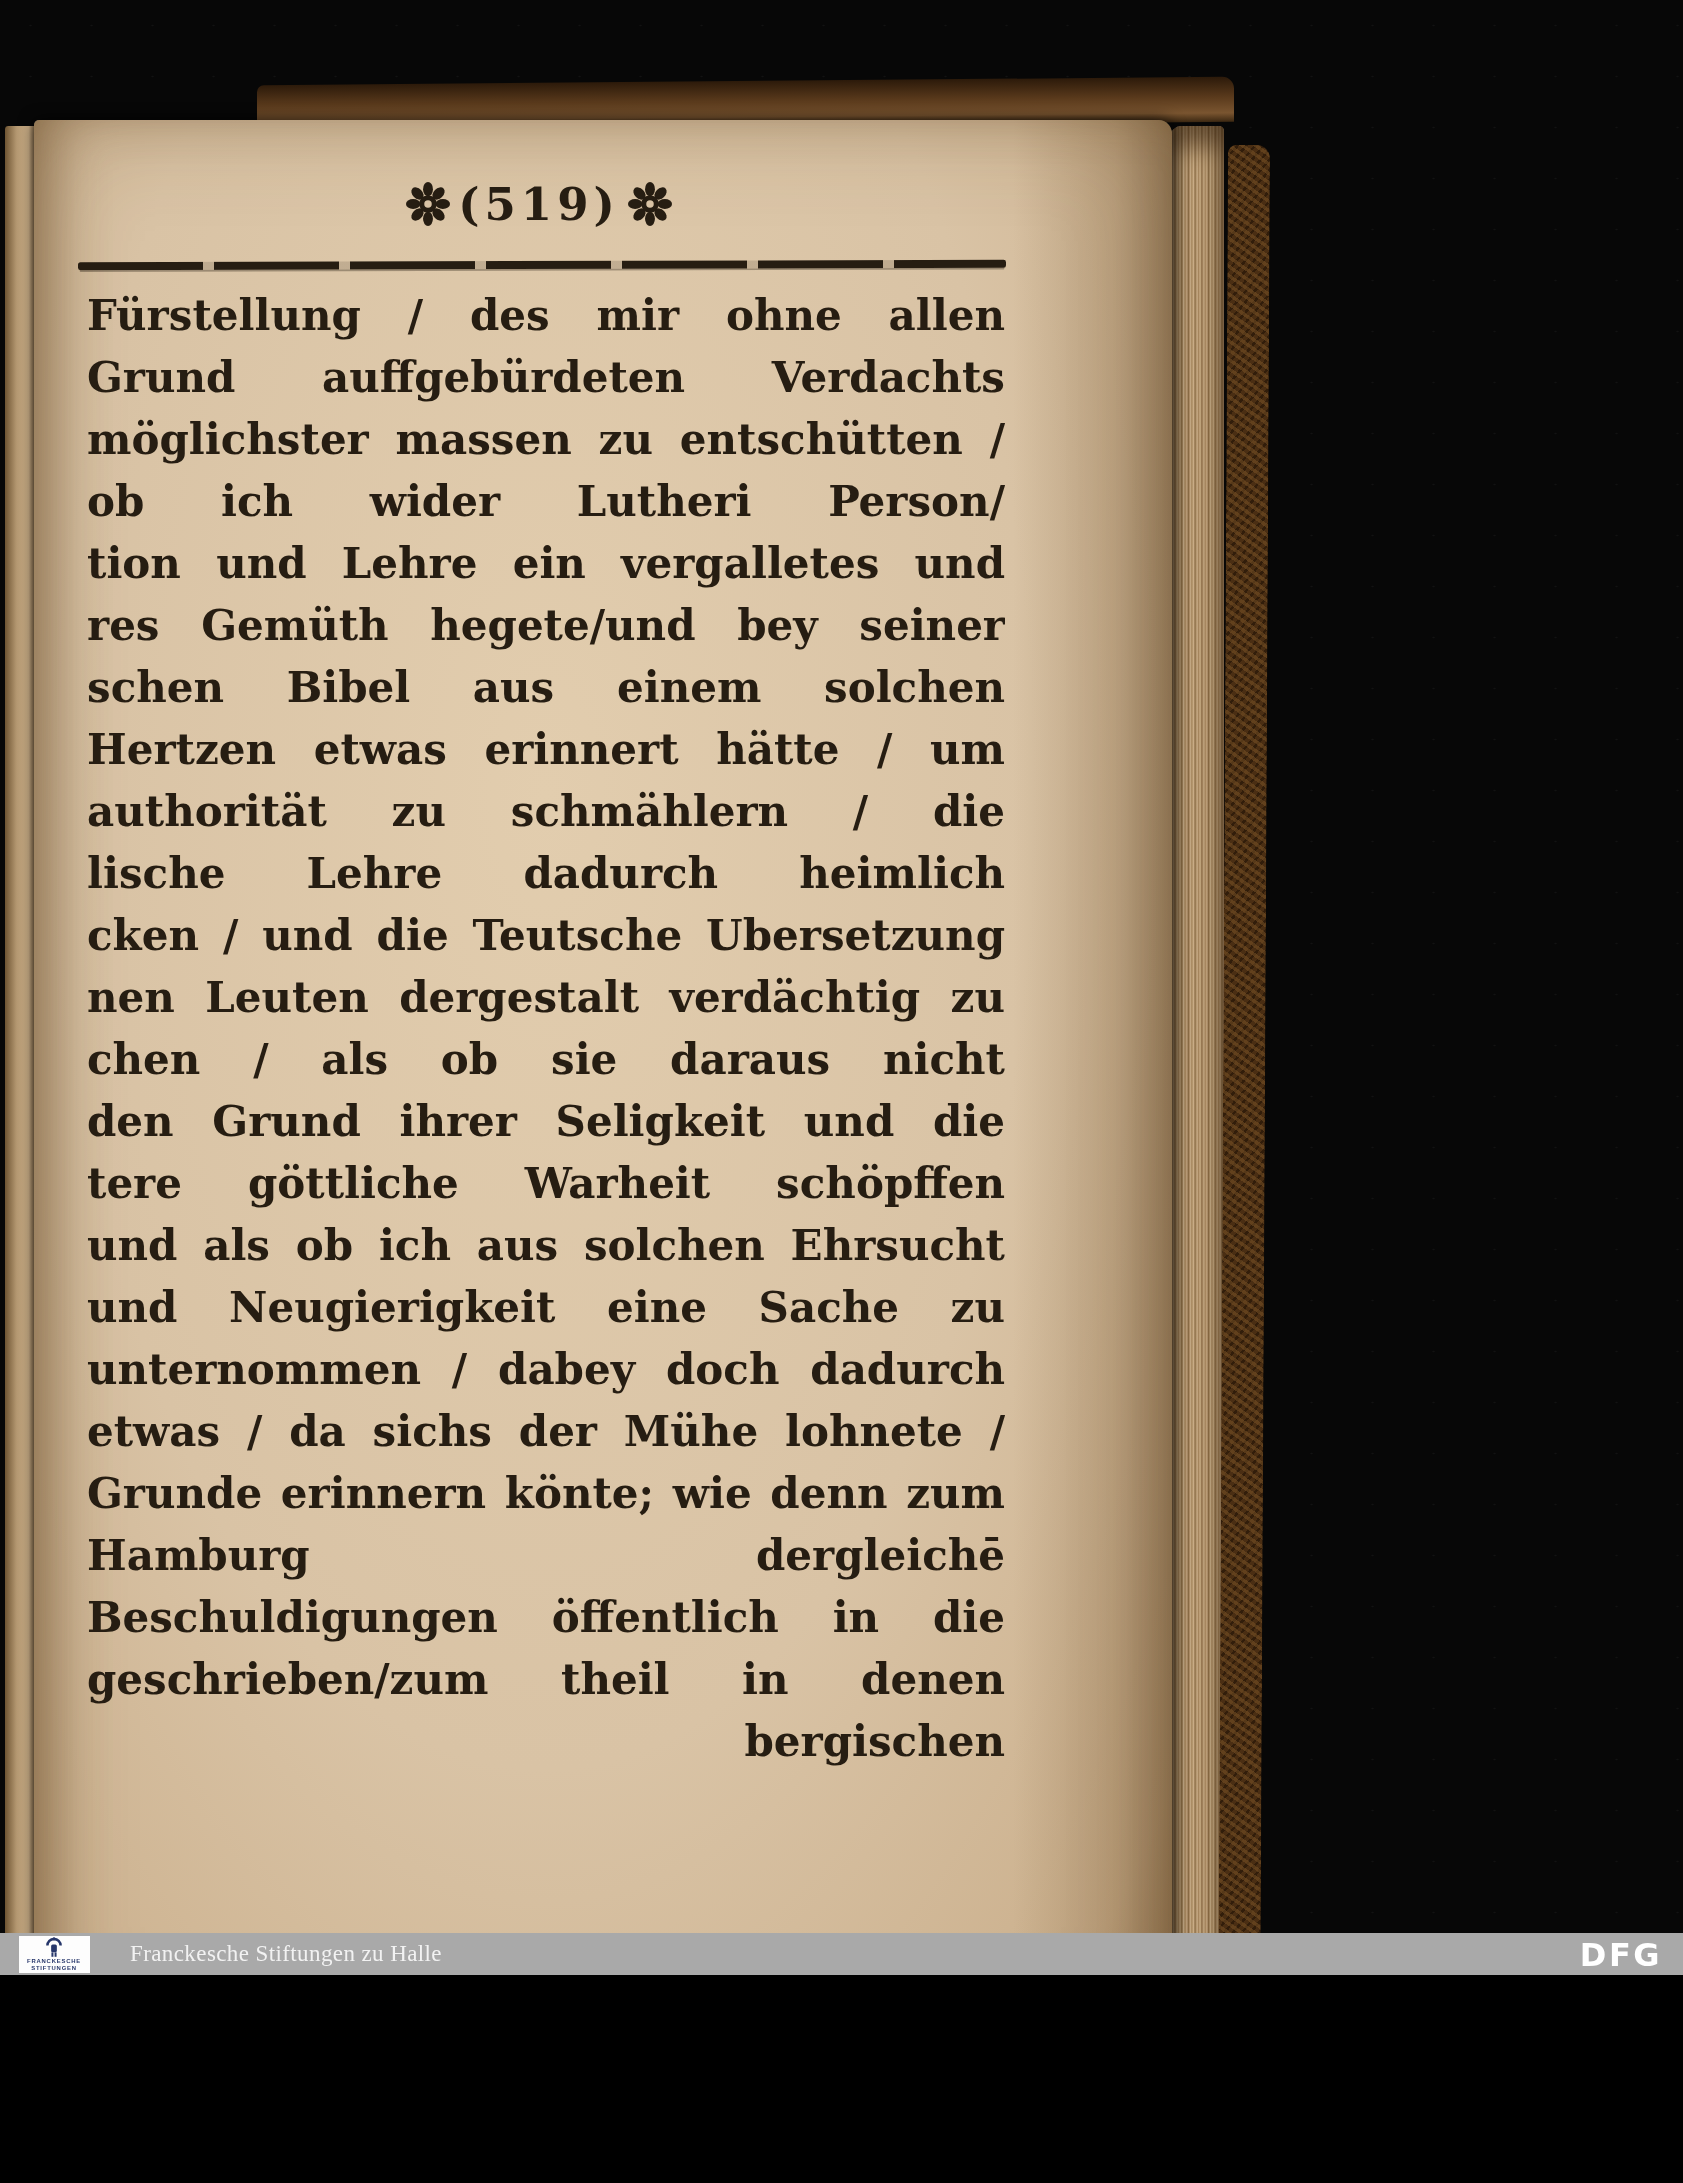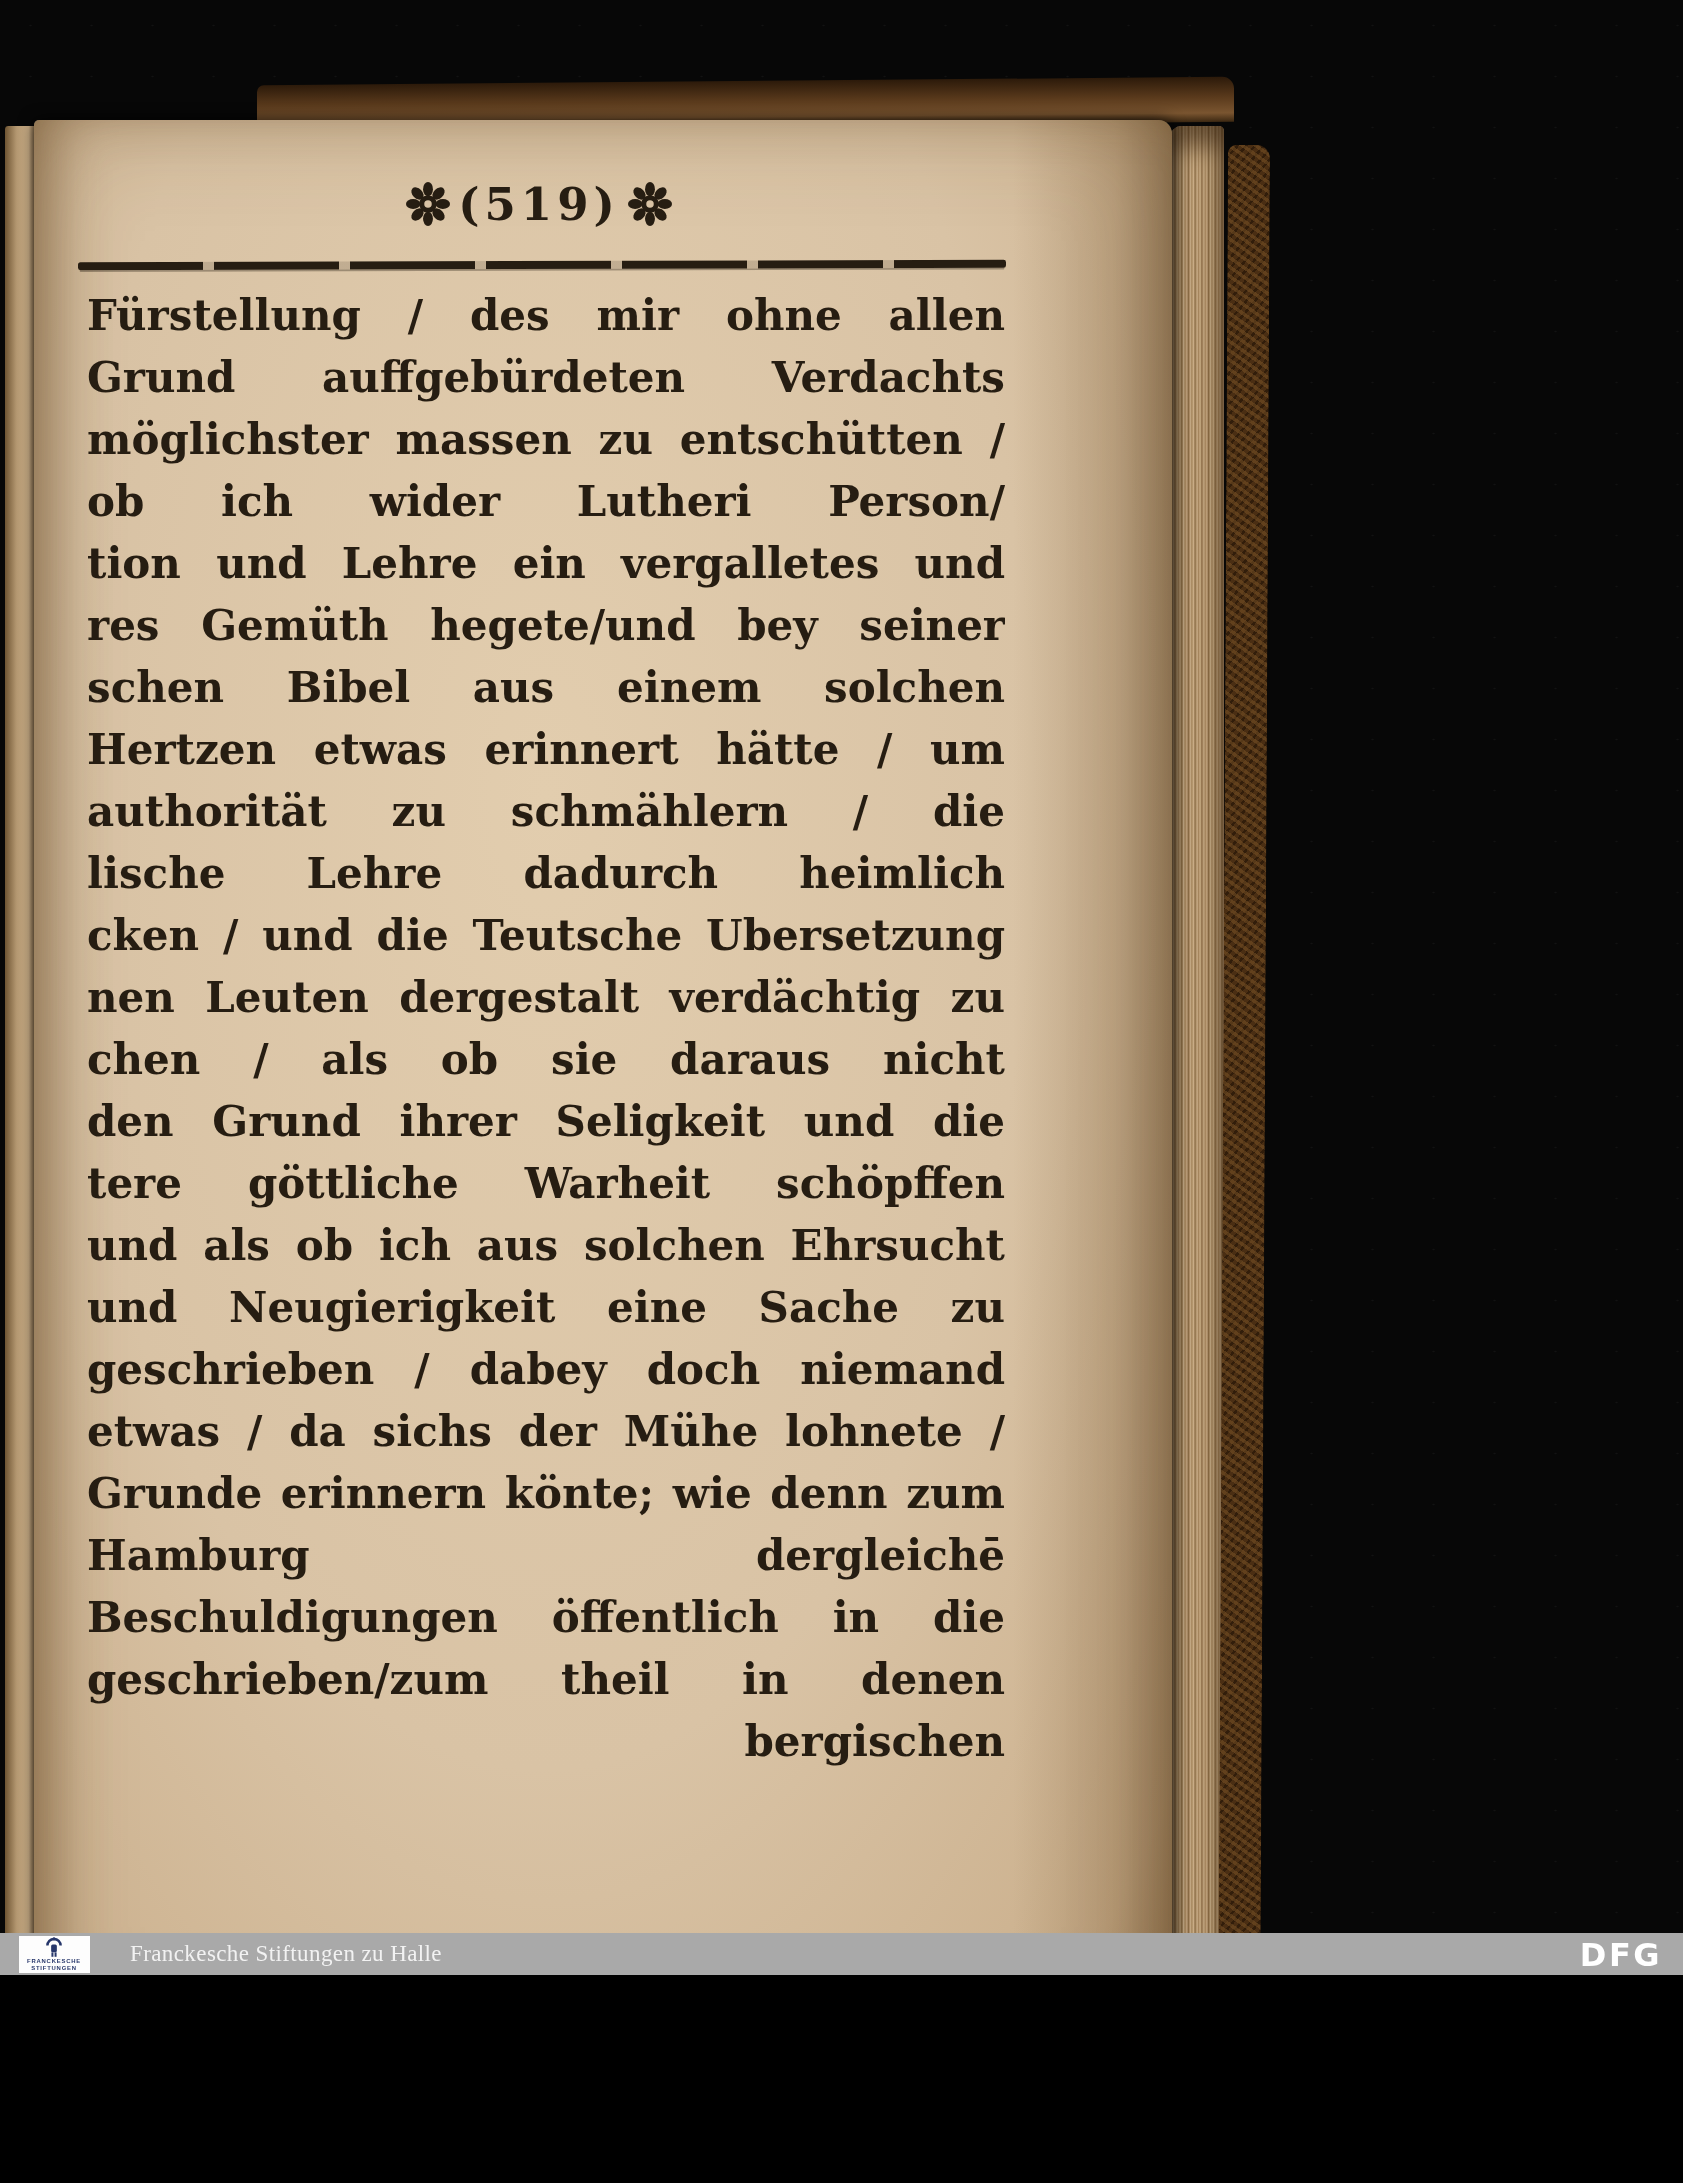--- a/index.html
+++ b/index.html
@@ -180,21 +180,21 @@
         <div class="tl">Hertzen etwas erinnert hätte / um seine</div>
         <div class="tl">authorität zu schmählern / die Evange=</div>
         <div class="tl">lische Lehre dadurch heimlich anzuzwa=</div>
         <div class="tl">cken / und die Teutsche Ubersetzung de=</div>
         <div class="tl">nen Leuten dergestalt verdächtig zu ma=</div>
         <div class="tl">chen / als ob sie daraus nicht gnugsam</div>
         <div class="tl">den Grund ihrer Seligkeit und die lau=</div>
         <div class="tl">tere göttliche Warheit schöpffen könten/</div>
         <div class="tl">und als ob ich aus solchen Ehrsucht</div>
         <div class="tl">und Neugierigkeit eine Sache zu tadeln</div>
-        <div class="tl">geschrieben / dabey doch niemand</div>
+        <div class="tl">unternommen / dabey doch dadurch</div>
         <div class="tl">etwas / da sichs der Mühe lohnete / mit</div>
         <div class="tl">Grunde erinnern könte; wie denn zum</div>
         <div class="tl">Hamburg dergleichē unverantwortliche</div>
         <div class="tl">Beschuldigungen öffentlich in die Welt</div>
         <div class="tl">geschrieben/zum theil in denen Witten=</div>
         <div class="tl catch">bergischen</div>
       </div>
 
     </div>
   </div>

